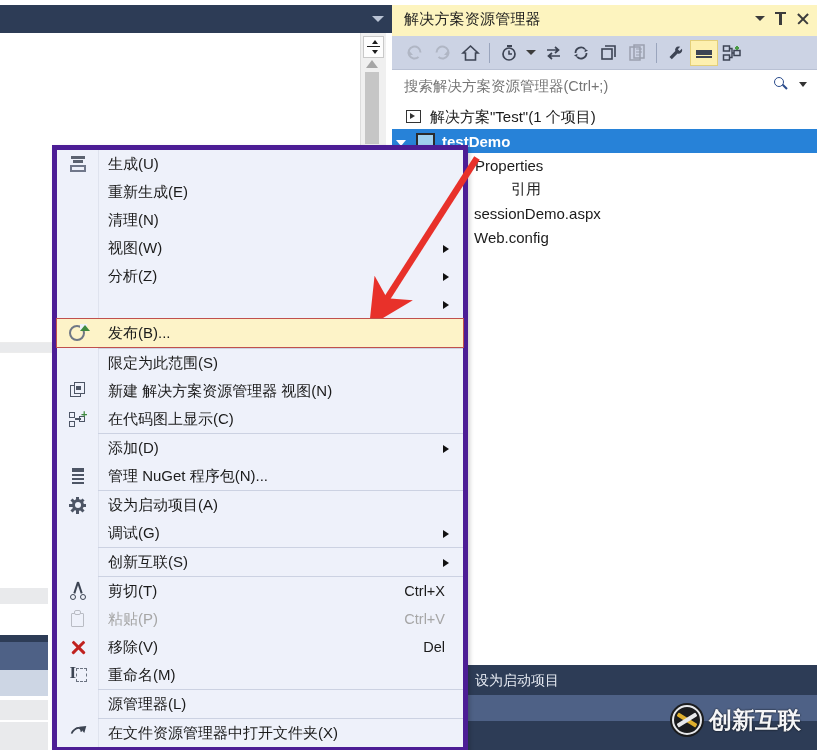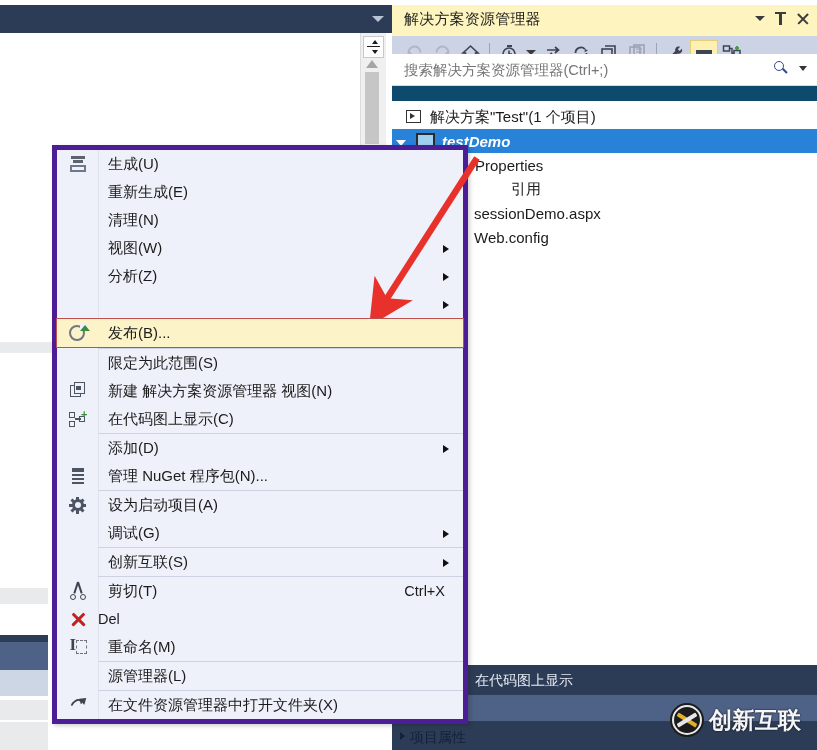--- a/index.html
+++ b/index.html
@@ -83,21 +83,21 @@
   .se-toolbar{
     position:absolute;left:0;top:31px;width:425px;height:34px;
     background:#ccd3e4;border-bottom:1px solid #b9c1d4;
     display:flex;align-items:center;padding-left:8px;box-sizing:border-box;
   }
   .tb-btn{width:28px;height:26px;display:flex;align-items:center;justify-content:center;position:relative;}
   .tb-sep{width:1px;height:20px;background:#9aa5bd;margin:0 5px;}
   .tb-hl{background:#fdf0b0;border:1px solid #e3cf7a;box-sizing:border-box;}
 
   .se-search{
-    position:absolute;left:0;top:49px;width:425px;height:31px;background:#ffffff;
+    position:absolute;left:0;top:65px;width:425px;height:31px;background:#ffffff;
     border-bottom:1px solid #d9d9d9;
   }
   .se-search input{
     position:absolute;left:10px;top:4px;width:370px;height:22px;border:none;outline:none;
     font-size:14.5px;color:#7a7a7a;background:transparent;
     font-family:"Liberation Sans","DejaVu Sans",sans-serif;
   }
   .magnifier{position:absolute;right:28px;top:7px;width:15px;height:15px;}
   .magnifier .circ{position:absolute;left:0;top:0;width:10px;height:10px;border:1.6px solid #2b4c8c;border-radius:50%;box-sizing:border-box;}
   .magnifier .hand{position:absolute;left:8px;top:9px;width:6px;height:1.6px;background:#2b4c8c;transform:rotate(45deg);}
@@ -341,21 +341,21 @@
     <div class="se-tree">
 
       <div class="tnode" style="left:14px;top:4px;">
         <div class="sln-icon">
             <div class="bx"></div>
             <div class="tri"></div>
           </div>
         <span>解决方案"Test"(1 个项目)</span>
       </div>
 
-      <div class="tnode sel" style="top:28px;font-style:italic;">
+      <div class="tnode sel" style="top:28px;">
         <div style="width:24px;display:flex;justify-content:center;">
           <div class="expander open"></div>
         </div>
         <div class="proj-icon">
             <div class="bx"></div>
             <div class="in"></div>
           </div>
         <span>testDemo</span>
       </div>
 
@@ -388,21 +388,21 @@
       </div>
     </div>
   </div>
 
   <div class="bottom-strip">
     <div class="tabs">
       <div class="tab active">
         <span>源管理器</span>
       </div>
       <div class="tab">
-        <span>在代码图上显示</span>
+        <span>设为启动项目</span>
       </div>
     </div>
     <div class="bstrip2"></div>
     <div class="bstrip3"></div>
     <div class="projprop">
       <span class="projprop-caret"></span>
       <span style="padding-left:10px;">项目属性</span>
     </div>
   </div>
 
@@ -557,28 +557,39 @@
               <div class="bl1"></div>
               <div class="bl2"></div>
               <div class="o1"></div>
               <div class="o2"></div>
             </div>
         </div>
         <div class="lbl">剪切(T)</div>
         <div class="acc">Ctrl+X</div>
       </div>
 
+      <div class="mi disabled">
+        <div class="ico">
+          <div class="g g-paste">
+              <div class="bd"></div>
+              <div class="clip"></div>
+            </div>
+        </div>
+        <div class="lbl">粘贴(P)</div>
+        <div class="acc">Ctrl+V</div>
+      </div>
 
       <div class="mi">
         <div class="ico">
           <div class="g g-remove">
               <div class="r1"></div>
               <div class="r2"></div>
             </div>
         </div>
+        <div class="lbl">移除(V)</div>
         <div class="acc">Del</div>
       </div>
 
       <div class="mi">
         <div class="ico">
           <div class="g g-rename">
               <div class="i"></div>
               <div class="dash"></div>
             </div>
         </div>

